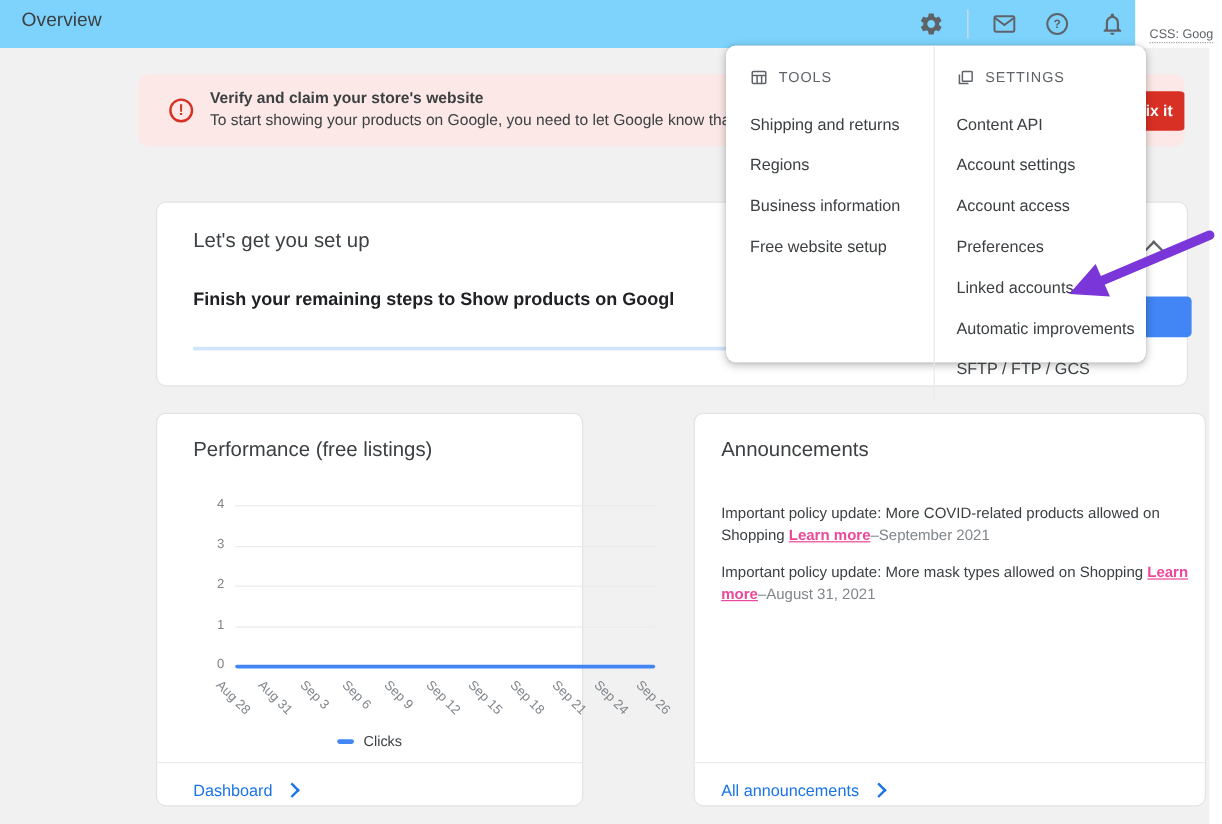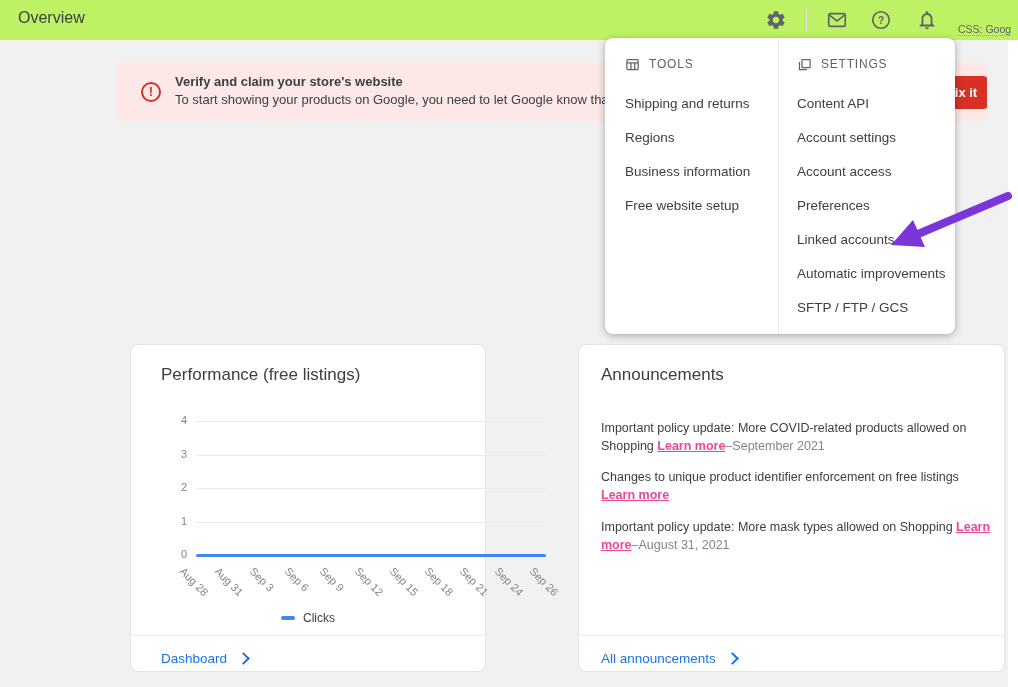--- a/index.html
+++ b/index.html
@@ -1,19 +1,19 @@
 <!DOCTYPE html>
 <html><head>
 <meta charset="utf-8">
 <style>
   html,body{margin:0;padding:0;background:#fff;font-family:"Liberation Sans",sans-serif;}
   #stage{position:relative;width:1018px;height:687px;overflow:hidden;background:#fff;}
 
   
-  #appbar{position:absolute;left:0;top:0;width:1018px;height:40px;background:#bef264;}
+  #appbar{position:absolute;left:0;top:0;width:946px;height:40px;background:#7dd3fc;}
   #page-title{position:absolute;left:18px;top:9px;font-size:16px;font-weight:500;color:#3c4043;}
   .hicon{position:absolute;top:9px;width:22px;height:22px;cursor:pointer;}
   #hdr-divider{position:absolute;left:806px;top:8px;width:1px;height:24px;background:#dadce0;}
   #css-label{position:absolute;left:958px;top:23px;font-size:10.5px;color:#5f6368;border-bottom:1px dotted #9aa0a6;white-space:nowrap;cursor:pointer;}
 
   
   #main-bg{position:absolute;left:0;top:40px;width:1008px;height:647px;background:#f1f1f1;}
   #scroll-lane{position:absolute;left:1008px;top:40px;width:10px;height:647px;background:#fff;}
 
   
@@ -29,21 +29,21 @@
 
   
   #setup-card{left:130px;top:168px;width:860px;height:154px;}
   #setup-title{left:30px;top:22px;}
   #collapse-chevron{position:absolute;left:824px;top:34px;width:11px;height:11px;border-left:2px solid #5f6368;border-top:2px solid #5f6368;transform:rotate(45deg);cursor:pointer;}
   #setup-subtitle{position:absolute;left:30px;top:72px;font-size:15px;font-weight:700;color:#202124;white-space:nowrap;}
   #setup-progress{position:absolute;left:30px;top:120px;width:690px;height:3px;background:#d2e3fc;}
   #setup-cta{position:absolute;left:816px;top:78px;width:46px;height:34px;background:#4285f4;border:none;border-radius:4px;cursor:pointer;}
 
   
-  #menu{position:absolute;left:605px;top:38px;width:350px;height:296px;background:#fff;border-radius:8px;box-shadow:0 2px 8px rgba(0,0,0,.28),0 0 2px rgba(0,0,0,.12);z-index:40;}
+  #menu{position:absolute;left:605px;top:38px;width:350px;height:264px;background:#fff;border-radius:8px;box-shadow:0 2px 8px rgba(0,0,0,.28),0 0 2px rgba(0,0,0,.12);z-index:40;}
   #menu-divider{position:absolute;left:173px;top:0;width:1px;height:296px;background:#e8e8e8;}
   .menu-col{position:absolute;top:18px;}
   #menu-col-tools{left:20px;width:150px;}
   #menu-col-settings{left:192px;width:156px;}
   .menu-header{display:flex;align-items:center;gap:9px;height:16px;font-size:12px;font-weight:500;letter-spacing:.8px;color:#5f6368;margin-bottom:14px;}
   .menu-item{height:34px;display:flex;align-items:center;font-size:13.5px;color:#3c4043;cursor:pointer;white-space:nowrap;}
 
   
   #perf-card{left:130px;top:344px;width:356px;height:328px;}
   #perf-title{left:30px;top:20px;}
@@ -108,20 +108,27 @@
   <div id="main-bg"></div>
   <div id="scroll-lane"></div>
 
   <div id="alert-banner">
     <div id="alert-icon">!</div>
     <div id="alert-title">Verify and claim your store's website</div>
     <div id="alert-body">To start showing your products on Google, you need to let Google know that yo</div>
     <button id="fix-button">Fix it</button>
   </div>
 
+  <div class="card" id="setup-card">
+    <div class="card-title" id="setup-title">Let's get you set up</div>
+    <div id="collapse-chevron"></div>
+    <div id="setup-subtitle">Finish your remaining steps to Show products on Googl</div>
+    <div id="setup-progress"></div>
+    <button id="setup-cta"></button>
+  </div>
 
   <div class="card" id="perf-card">
     <div class="card-title" id="perf-title">Performance (free listings)</div>
     <div id="perf-chart">
         <div class="gridline" style="top: 150px; left: 45px; width: 350px;"></div>
         <div class="ytick" style="top: 143px;">0</div>
         <div class="gridline" style="top: 116.5px; left: 45px; width: 350px;"></div>
         <div class="ytick" style="top: 109.5px;">1</div>
         <div class="gridline" style="top: 83px; left: 45px; width: 350px;"></div>
         <div class="ytick" style="top: 76px;">2</div>
@@ -153,23 +160,20 @@
     </div>
   </div>
 
   <div class="card" id="ann-card">
     <div class="card-title" id="ann-title">Announcements</div>
     <div id="ann-list">
       <div class="ann-item">
         <span>Important policy update: More COVID-related products allowed on Shopping </span><span class="ann-link">Learn more</span><span class="ann-suffix">–September 2021</span>
       </div>
       <div class="ann-item">
-        <span>Changes to unique product identifier enforcement on free listings </span><span class="ann-link">Learn more</span><span class="ann-suffix"></span>
-      </div>
-      <div class="ann-item">
         <span>Important policy update: More mask types allowed on Shopping </span><span class="ann-link">Learn more</span><span class="ann-suffix">–August 31, 2021</span>
       </div>
     </div>
     <div class="card-footer-divider"></div>
     <div class="card-footer-link" style="left:22px">
       <span>All announcements</span>
       <span class="chevron-right"></span>
     </div>
   </div>
 

